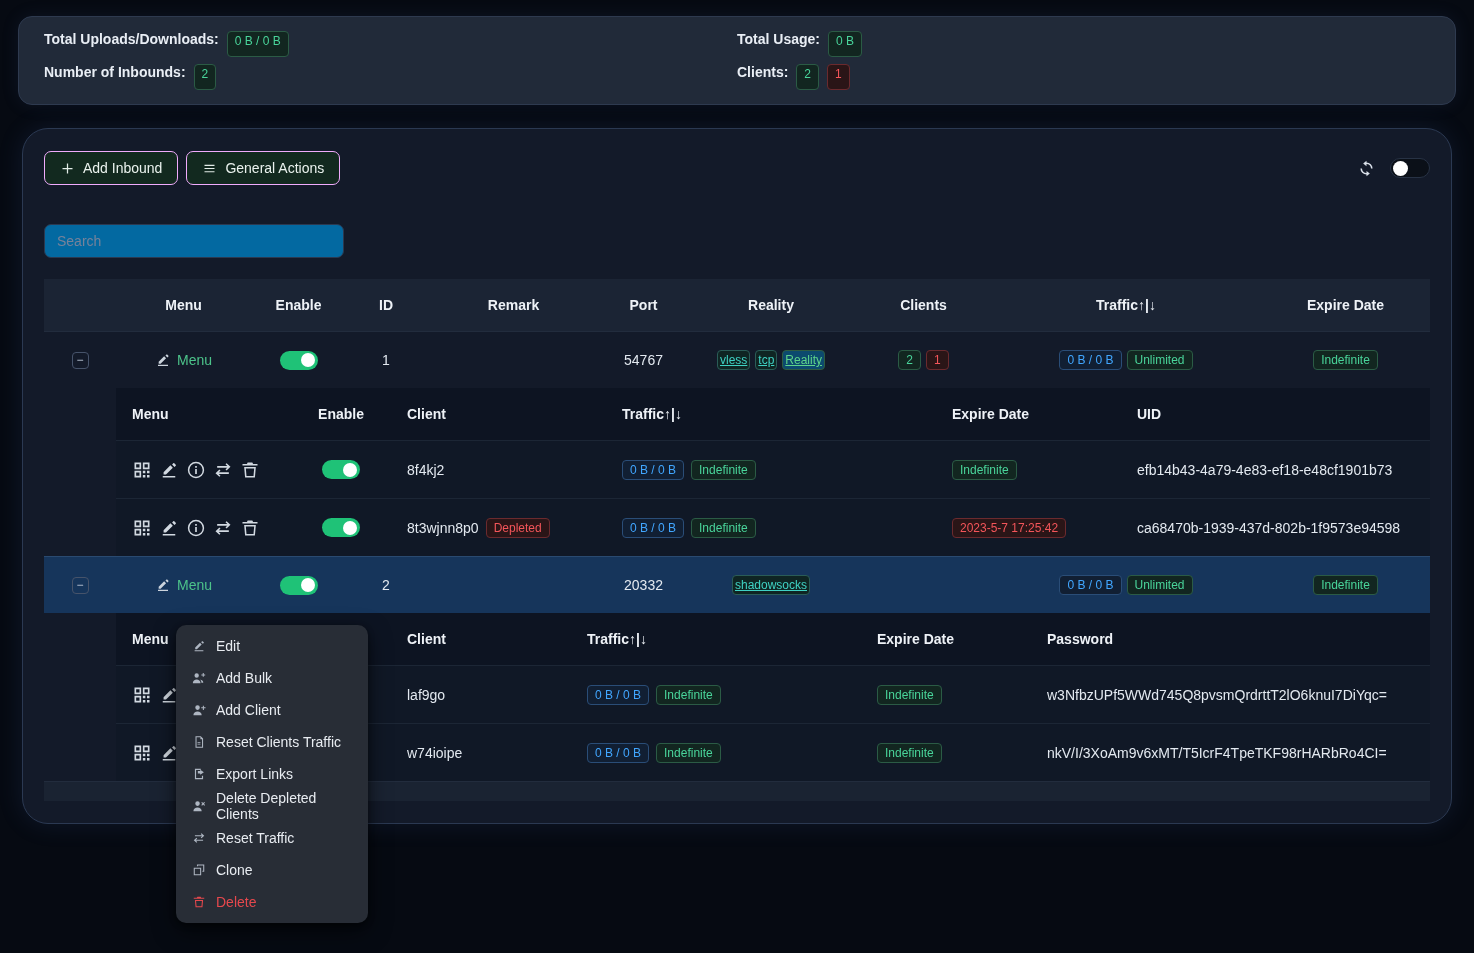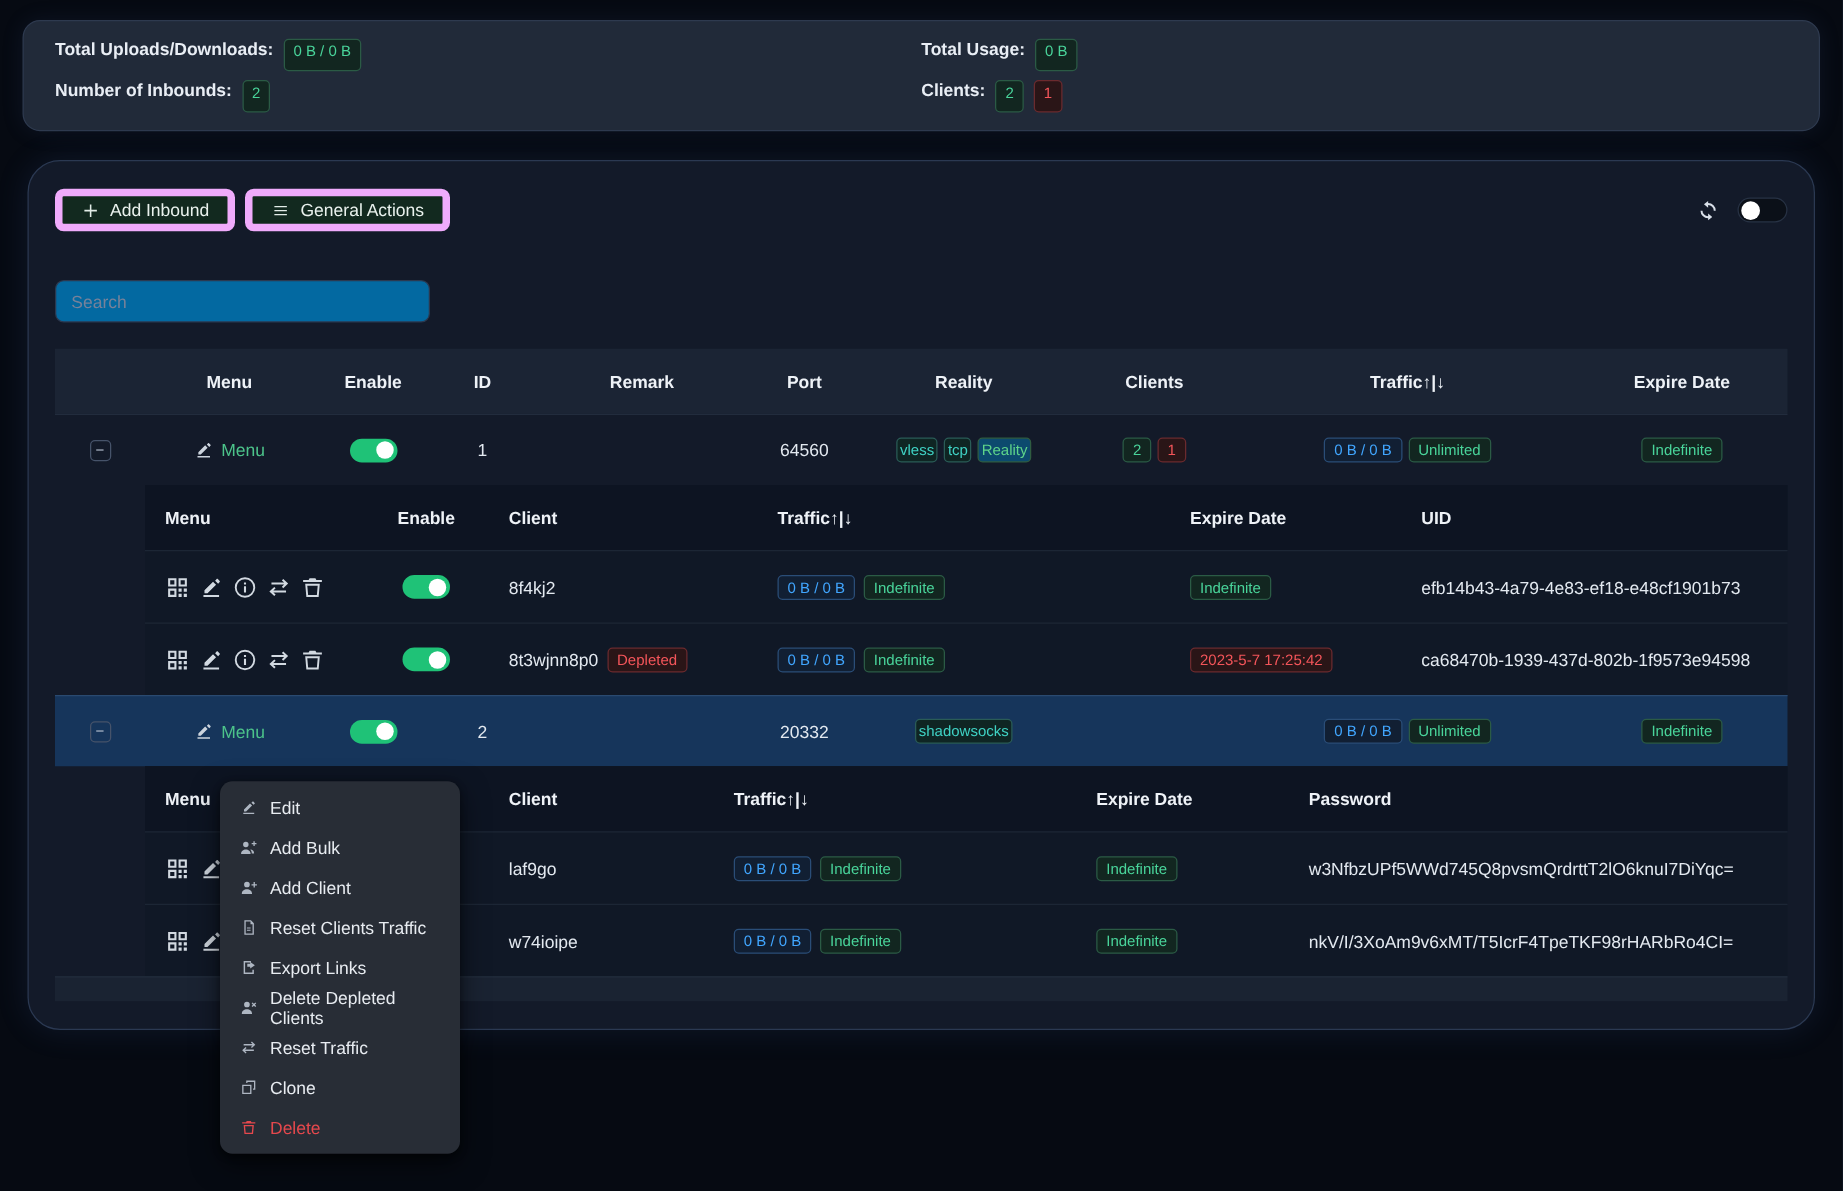--- a/index.html
+++ b/index.html
@@ -29,38 +29,38 @@
   
   .badge {
     display: inline-block; font-size: 12px; line-height: 18px; padding: 0 7px;
     border-radius: 4px; border: 1px solid; white-space: nowrap; font-weight: 400;
   }
   .badge.green { color: #49d49a; border-color: #2b5b45; background: #122620; }
   .badge.red   { color: #f4555a; border-color: #6b2a2e; background: #2a1517; }
   .badge.blue  { color: #41a6ff; border-color: #2a4d77; background: #111f33; }
   .tag {
     display: inline-block; font-size: 12px; line-height: 18px; padding: 0 2px;
-    border-radius: 4px; border: 1px solid; white-space: nowrap;
+    border-radius: 4px; border: 1px solid; white-space: nowrap; text-decoration: underline;
   }
   .tag.cyan  { color: #3fd2c4; border-color: #2a5c57; background: #0f2523; }
   .tag.green { color: #5ed48a; border-color: #2f5c41; background: #0c4a6e; }
 
   
   .panel {
     margin: 23px 22px 0;
     background: #131a29;
     border: 1px solid #2b3952;
     border-radius: 26px;
     padding: 22px 21px 22px;
     box-shadow: 0 0 26px rgba(80,110,190,.14);
   }
   .toolbar { display: flex; align-items: center; gap: 8px; }
   .btn {
     display: inline-flex; align-items: center; gap: 8px; height: 34px; padding: 0 15px;
-    background: #12291f; border: 6px solid #f0abfc; border-radius: 7px;
+    background: #12291f; border: 1px solid #f0abfc; border-radius: 7px;
     color: #eaf2ee; font-size: 14px; font-family: inherit; cursor: pointer;
   }
   .btn .ic { width: 15px; height: 15px; color: #e2ece7; }
   .toolbar-right { margin-left: auto; display: flex; align-items: center; gap: 14px; }
   .sync-btn { width: 19px; height: 19px; color: #d9e0e9; cursor: pointer; }
 
   .switch {
     position: relative; display: inline-block; width: 38px; height: 19px;
     border-radius: 10px; background: #28374a; cursor: pointer; flex: none;
   }
@@ -253,21 +253,21 @@
           <span>Menu</span>
         </span>
       </div>
       <div>
         <span class="switch on">
             <span class="knob"></span>
           </span>
       </div>
       <div class="cell-text">1</div>
       <div class="cell-text"></div>
-      <div class="cell-text">64560</div>
+      <div class="cell-text">54767</div>
       <div>
         <span class="tag cyan">vless</span>
         <span class="tag cyan">tcp</span>
         <span class="tag green">Reality</span>
       </div>
       <div>
         <span class="badge green">2</span>
         <span class="badge red">1</span>
       </div>
       <div>

